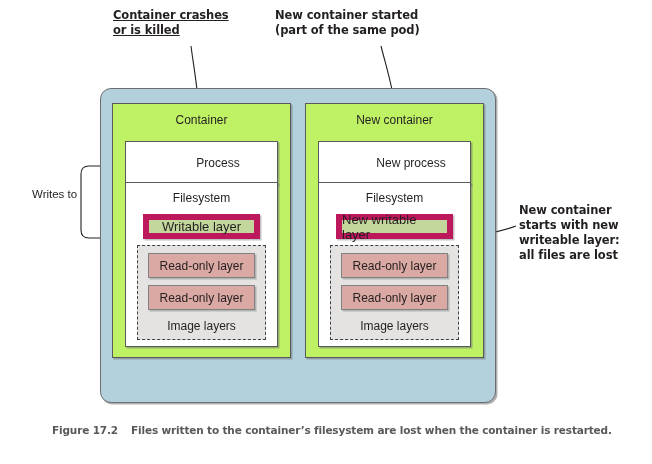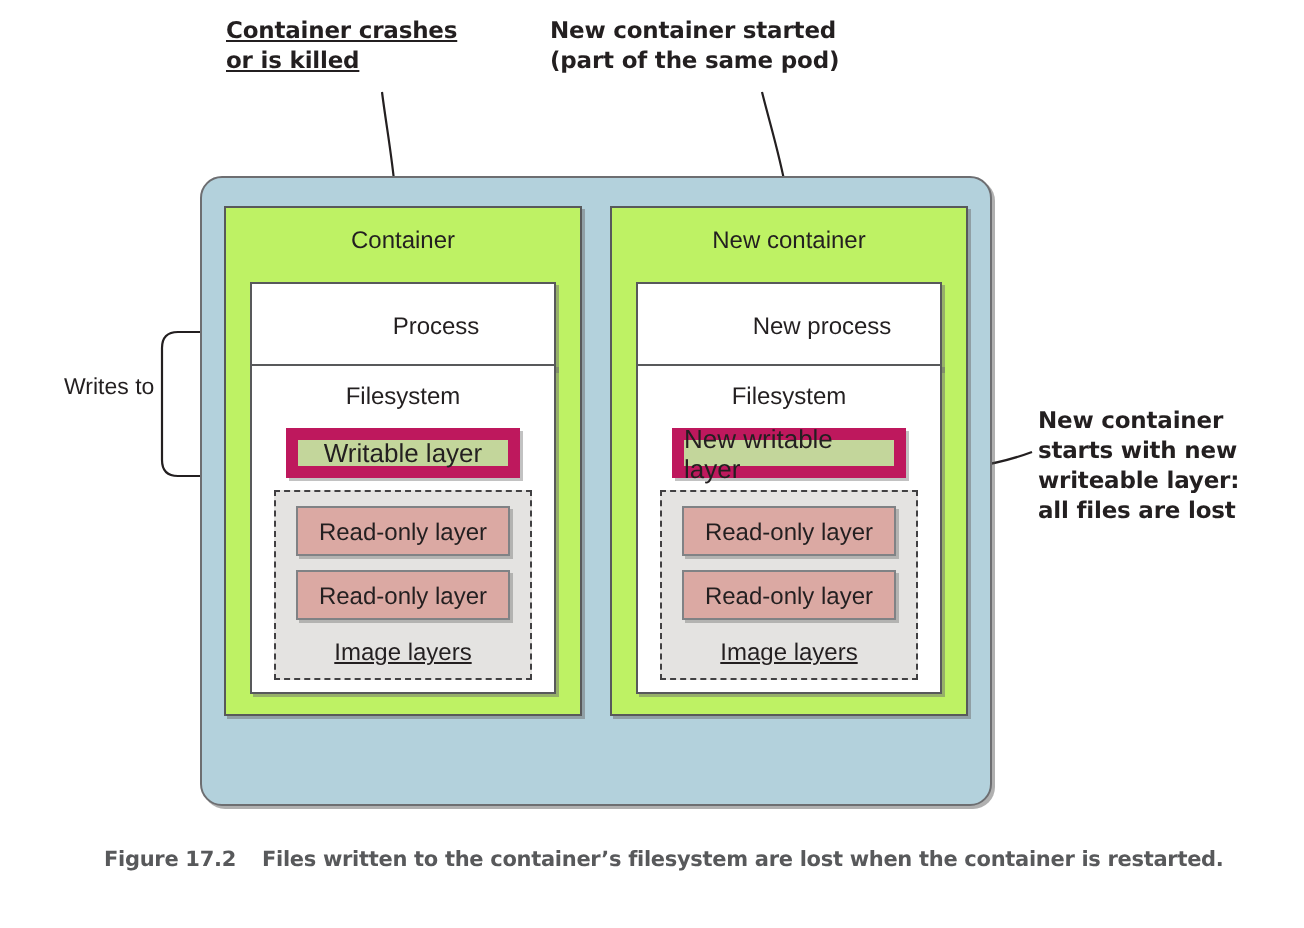--- a/index.html
+++ b/index.html
@@ -186,21 +186,20 @@
   .ro-layer-1 { top: 7px; }
   .ro-layer-2 { top: 39px; }
   .image-layers-label {
     position: absolute;
     left: 0;
     right: 0;
     bottom: 6px;
     text-align: center;
     font-size: 12px;
     color: #231f20;
-    text-decoration: underline;
   }
 
   
   #caption {
     position: absolute;
     left: 52px;
     top: 424px;
     width: 600px;
     font-family: "DejaVu Sans", sans-serif;
     font-size: 10.5px;

